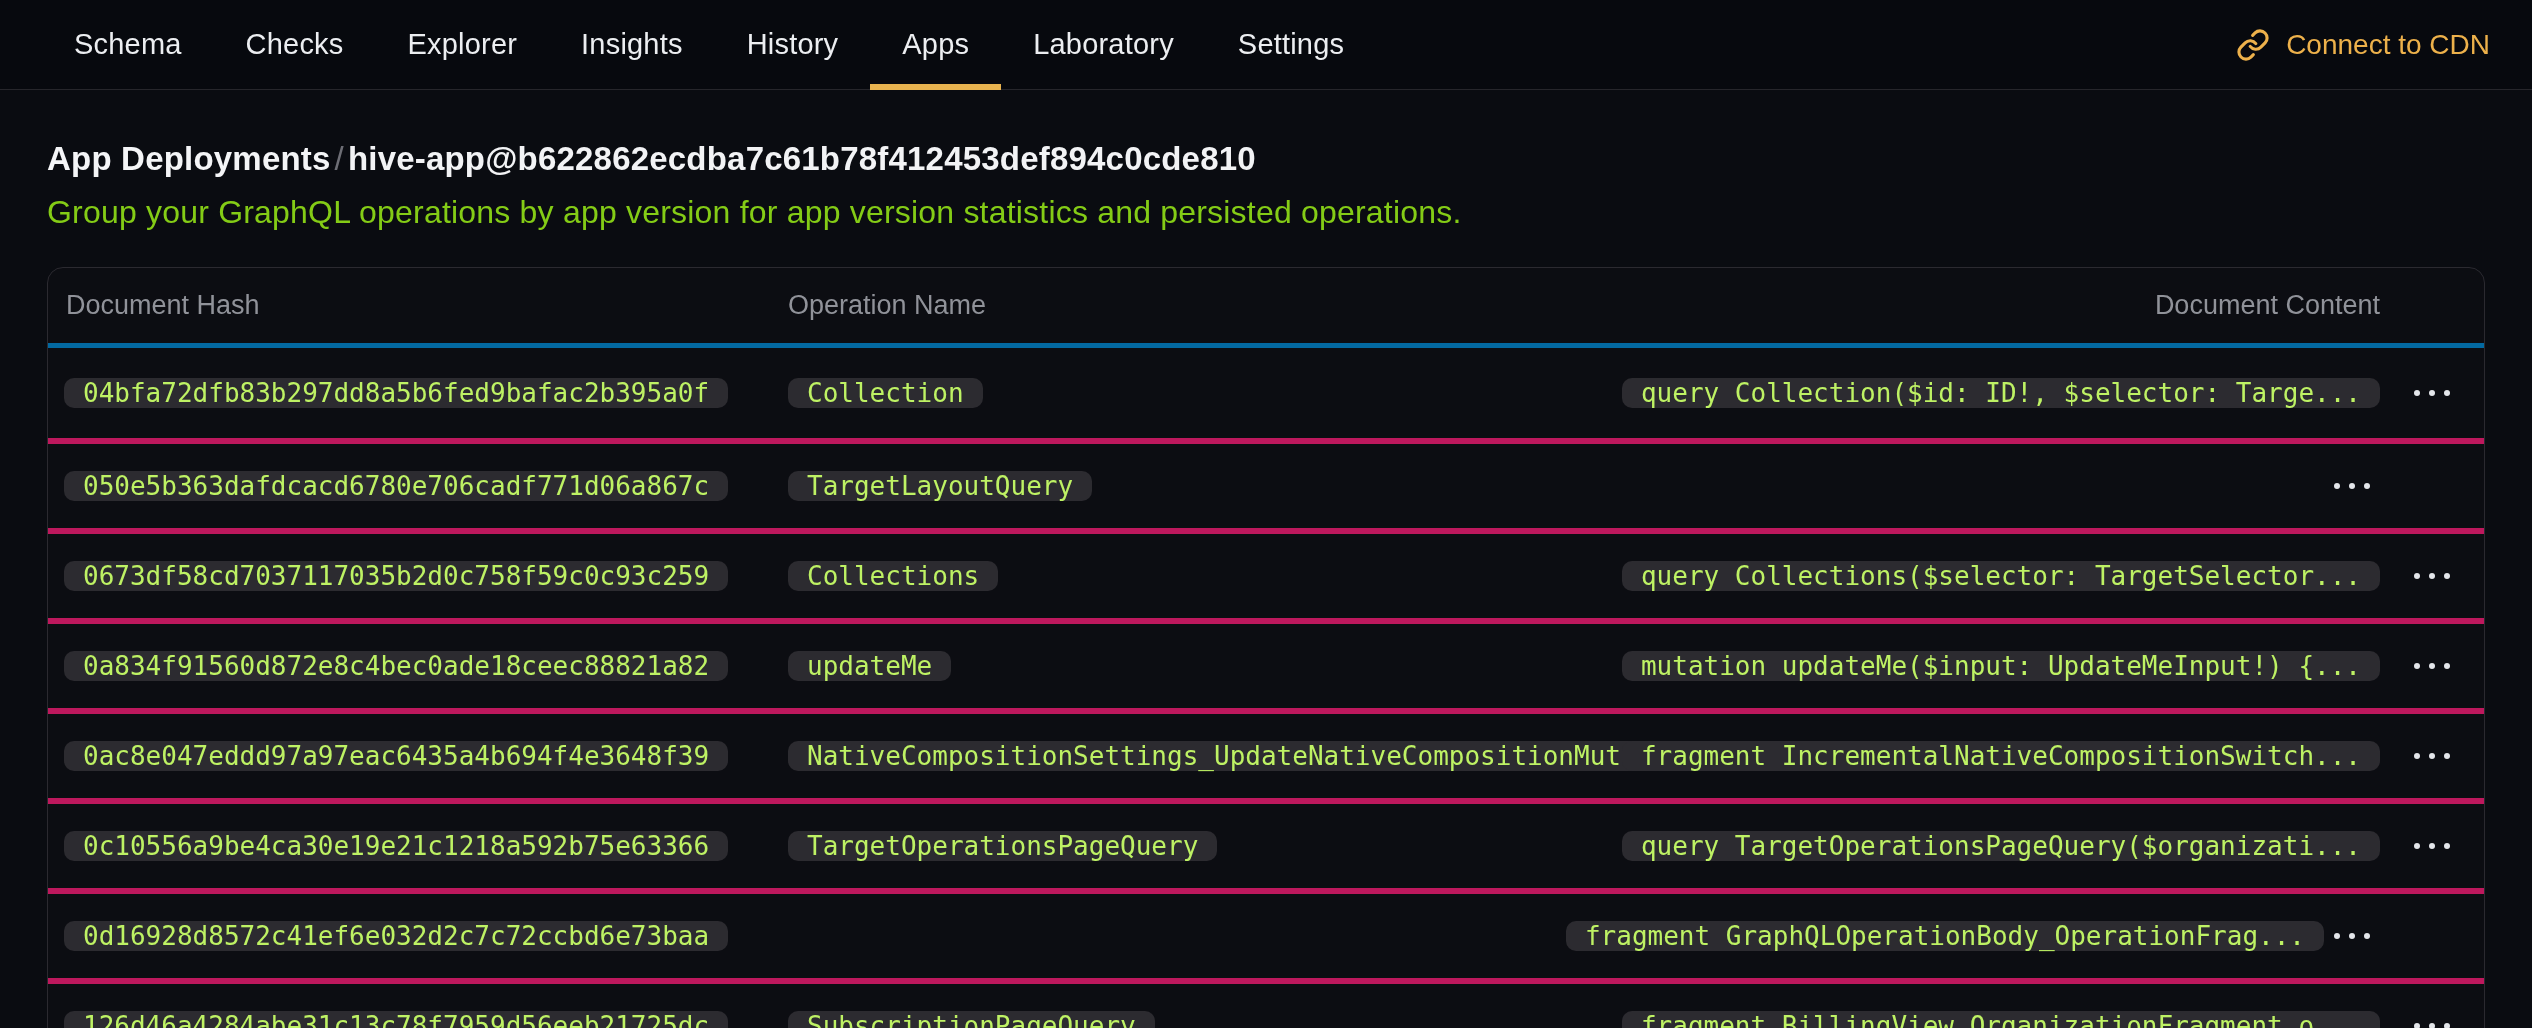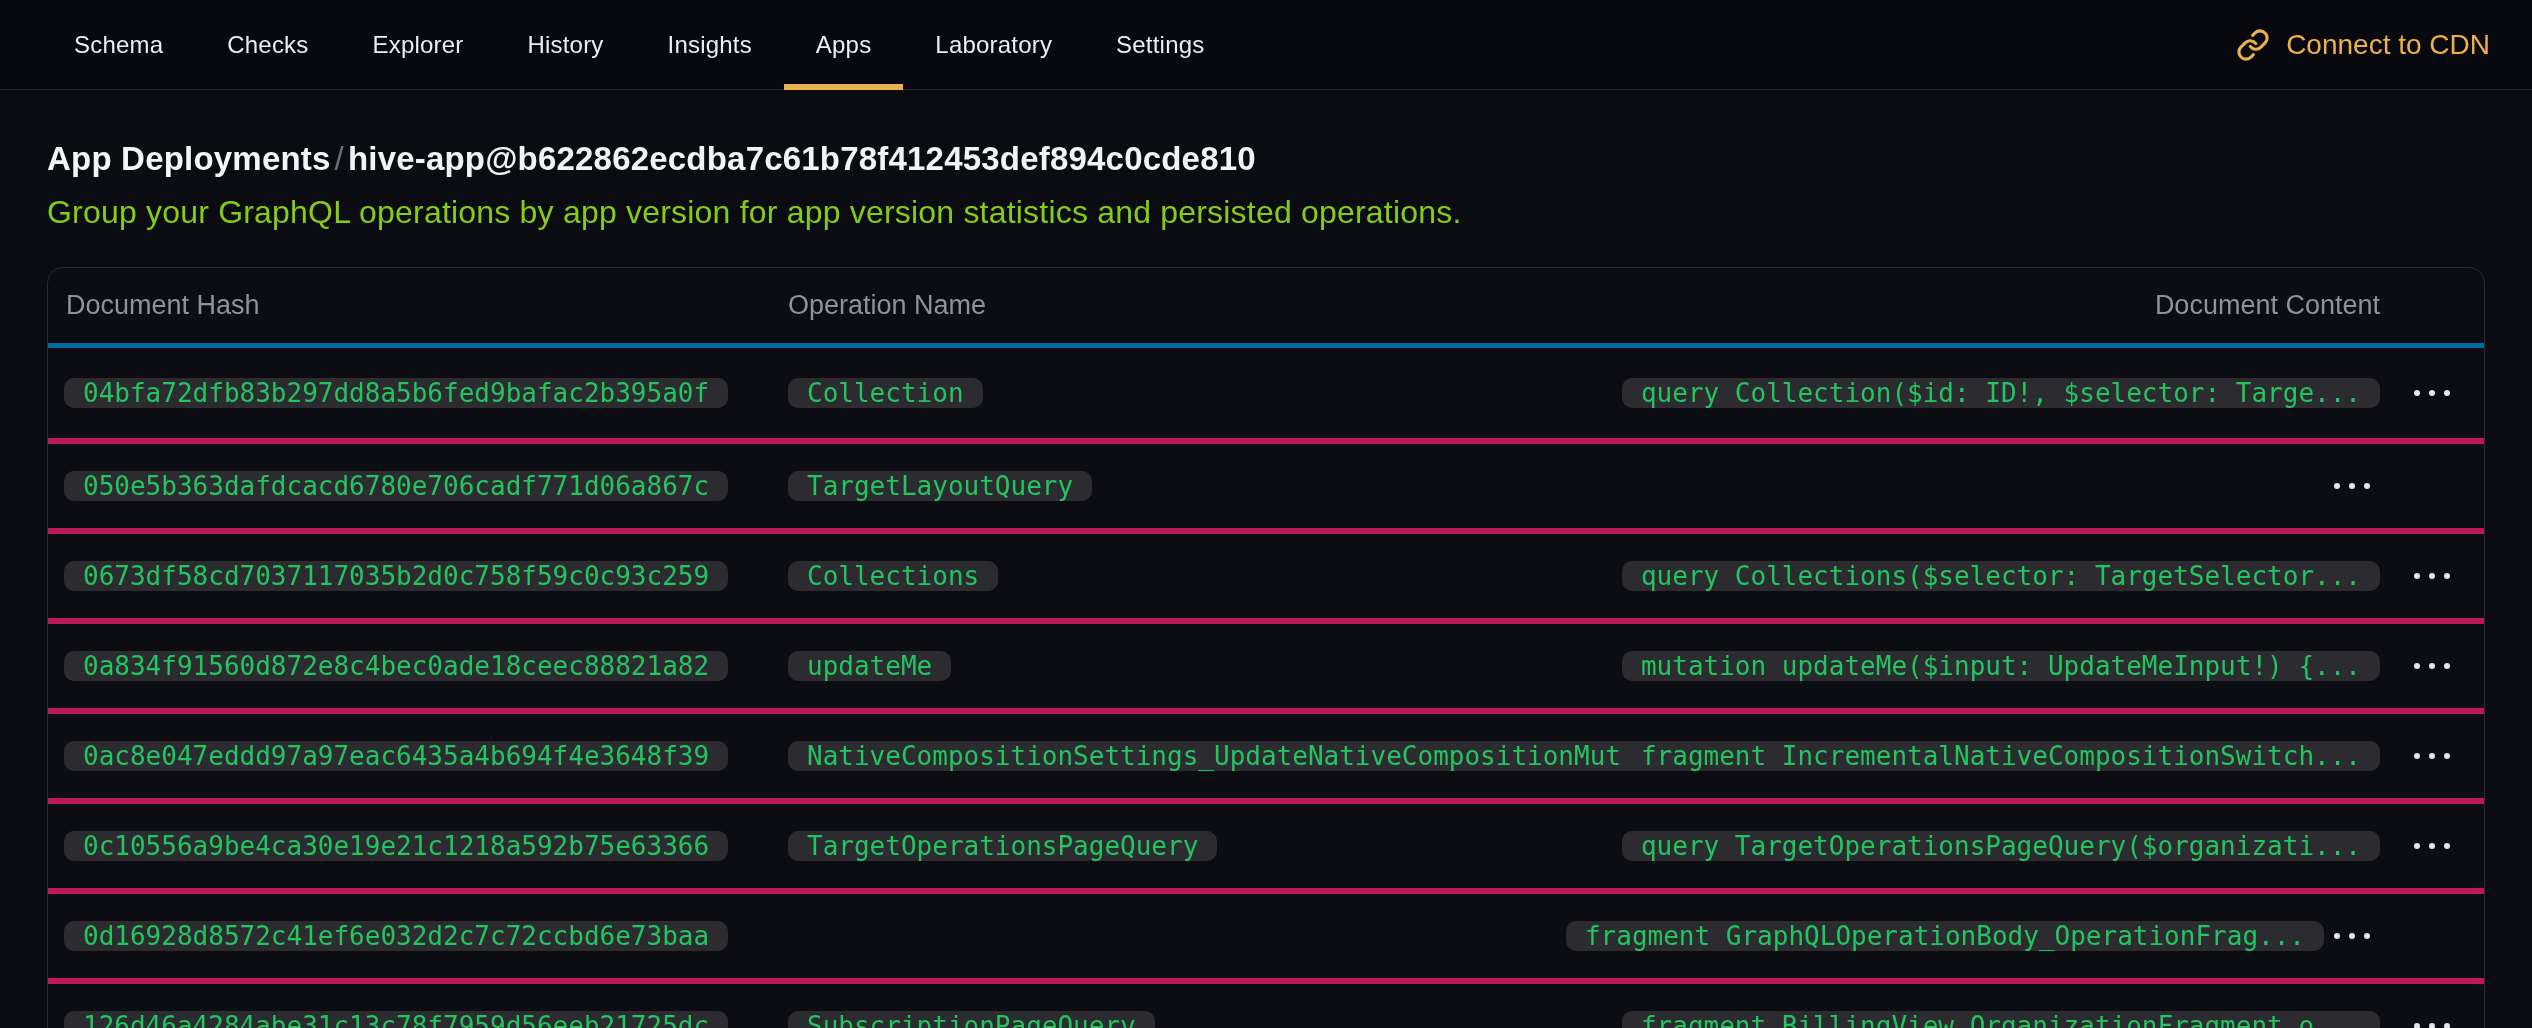--- a/index.html
+++ b/index.html
@@ -12,21 +12,21 @@
   
   .nav {
     height:90px; background:#07090e;
     border-bottom:1px solid #26262b;
     display:flex; align-items:stretch; justify-content:space-between;
     padding-left:42px; padding-right:42px;
   }
   .nav-tabs { display:flex; align-items:stretch; }
   .nav-tab {
     display:flex; align-items:center; padding:0 32px;
-    font-size:24px; color:#eceef1; cursor:pointer; position:relative;
+    font-size:29px; color:#eceef1; cursor:pointer; position:relative;
     letter-spacing:.2px;
   }
   .nav-tab.active::after {
     content:""; position:absolute; left:0; right:0; bottom:-1px;
     height:6px; background:#e8b34f;
   }
   .cdn-link {
     display:flex; align-items:center; gap:16px;
     color:#edb14b; font-size:28px; cursor:pointer; white-space:nowrap;
   }
@@ -57,21 +57,21 @@
   .th { font-size:27px; color:#909299; }
   .th.c1 { padding-left:18px; }
   .th.c3 { justify-self:end; }
   .trow.data { height:90px; }
   .trow.data + .trow.data { border-top:6px solid #be185d; }
 
   .pill {
     display:inline-block;
     background:#2c2b30; border-radius:10px;
     font-family:"DejaVu Sans Mono", monospace;
-    font-size:26px; color:#22c55e;
+    font-size:26px; color:#bef264;
     padding:0 19px; white-space:nowrap;
   }
   .cell-hash { padding-left:16px; }
   .cell-content { justify-self:end; }
   .cell-menu { display:flex; justify-content:center; }
   .menu-btn { display:flex; gap:9px; cursor:pointer; padding:10px; }
   .menu-btn .dot { width:6px; height:6px; border-radius:50%; background:#e4e6ea; }
 </style>
 </head>
 <body>
@@ -81,24 +81,24 @@
       <div class="nav-tab">
         <span>Schema</span>
       </div>
       <div class="nav-tab">
         <span>Checks</span>
       </div>
       <div class="nav-tab">
         <span>Explorer</span>
       </div>
       <div class="nav-tab">
+        <span>Insights</span>
+      </div>
+      <div class="nav-tab">
         <span>History</span>
-      </div>
-      <div class="nav-tab">
-        <span>Insights</span>
       </div>
       <div class="nav-tab active">
         <span>Apps</span>
       </div>
       <div class="nav-tab">
         <span>Laboratory</span>
       </div>
       <div class="nav-tab">
         <span>Settings</span>
       </div>

